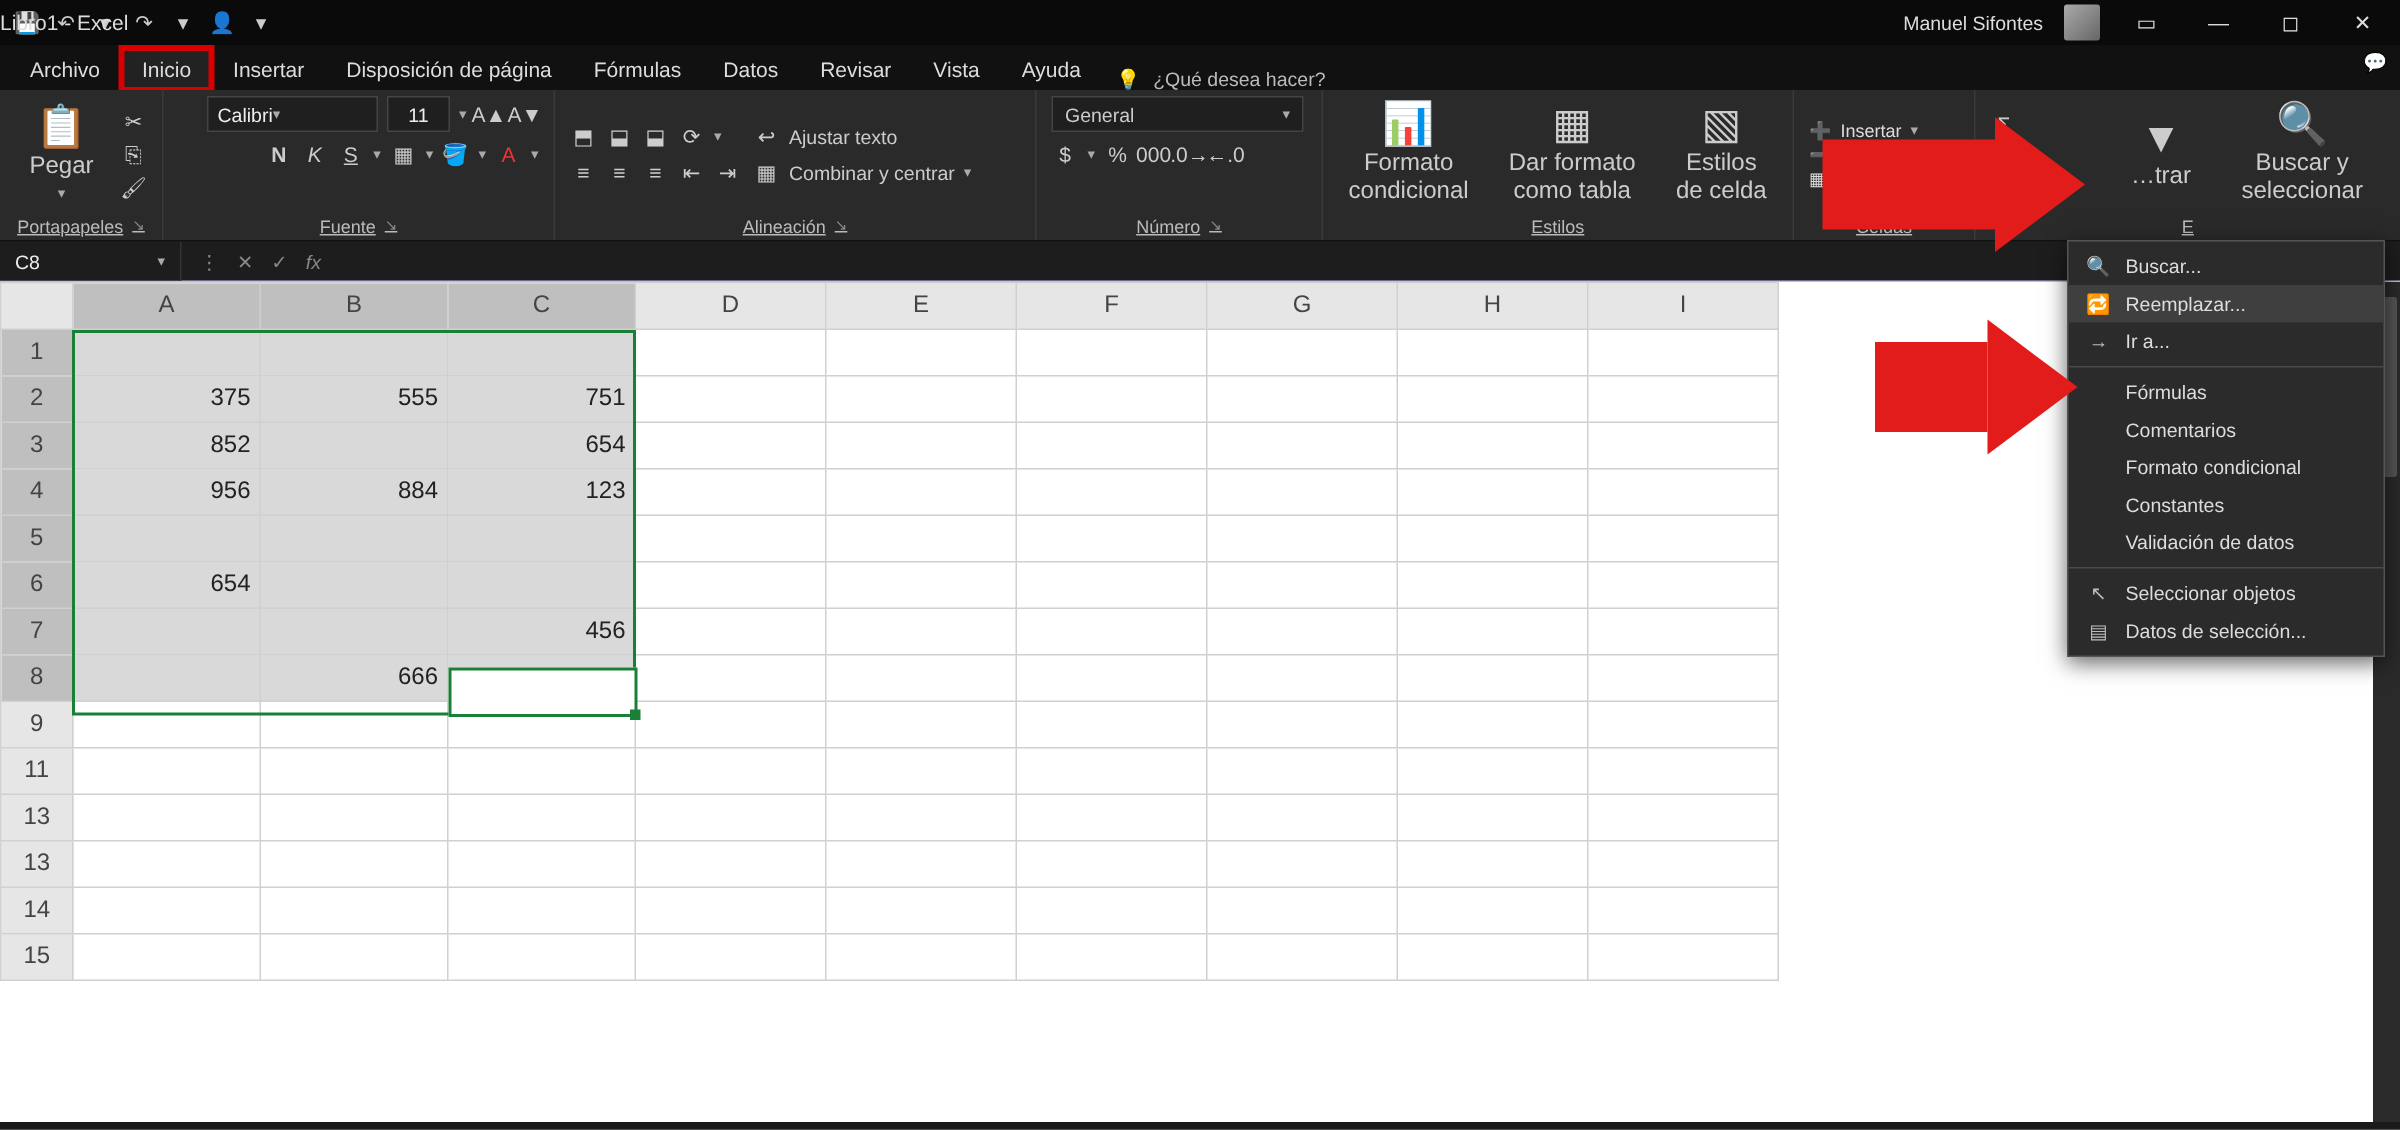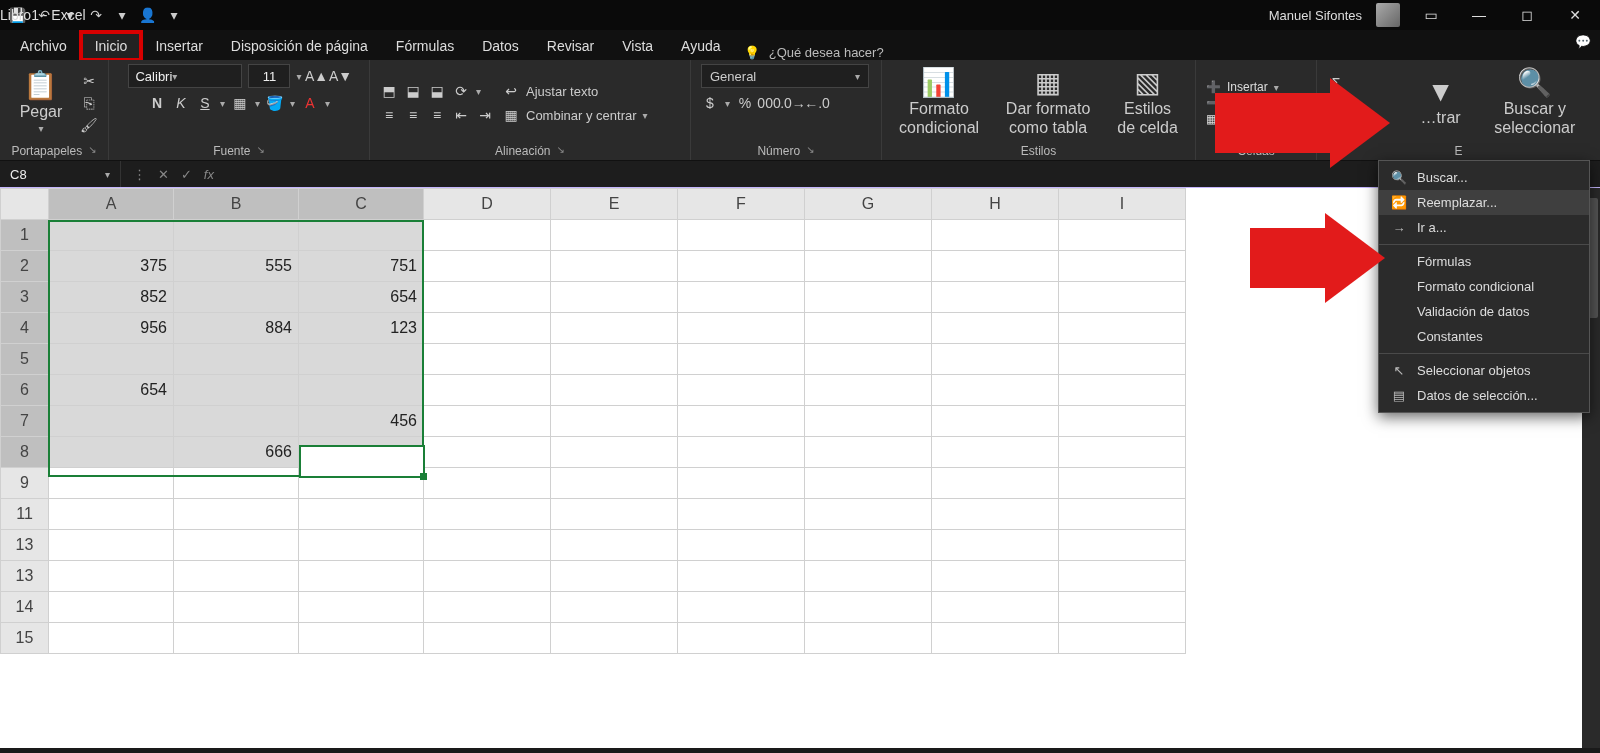--- a/index.html
+++ b/index.html
@@ -12,21 +12,21 @@
   .winbtn{width:34px;height:30px;display:flex;align-items:center;justify-content:center;font-size:14px;}
   .tabs{height:30px;background:#111;display:flex;align-items:flex-end;gap:0;padding:0 6px;position:relative;}
   .tab{padding:6px 14px;color:#ddd;font-size:14px;cursor:pointer;}
   .tab.active{background:#222;text-align:right;}
   .tab.highlight{outline:4px solid #d80000;outline-offset:-2px;}
   .tellme{display:flex;align-items:center;gap:8px;color:#bbb;margin-left:10px;}
   .tabs-right{position:absolute;right:8px;top:4px;color:#ccc;}
   .ribbon{height:100px;background:#2a2a2a;display:flex;align-items:stretch;border-bottom:1px solid #111;position:relative;}
   .group{border-right:1px solid #3a3a3a;padding:4px 10px 2px 10px;display:flex;flex-direction:column;justify-content:space-between;}
   .group-body{display:flex;align-items:center;gap:8px;flex:1;}
-  .group-label{text-align:center;font-size:12px;color:#bbb;padding-top:2px;display:flex;justify-content:center;gap:6px;}
+  .group-label{text-align:center;font-size:12px;color:#bbb;padding-top:2px;display:flex;justify-content:center;gap:6px;text-decoration:underline;}
   .dlglaunch{font-size:10px;color:#888;}
   .bigbtn{display:flex;flex-direction:column;align-items:center;justify-content:center;gap:2px;padding:2px 4px;min-width:54px;}
   .bigbtn .lic{font-size:28px;line-height:1;}
   .bigbtn .lbl{font-size:16px;text-align:center;line-height:1.2;}
   .col{display:flex;flex-direction:column;gap:4px;}
   .row{display:flex;align-items:center;gap:6px;}
   .smallic{width:18px;height:18px;display:flex;align-items:center;justify-content:center;font-size:14px;color:#ccc;}
   .fontbox{background:#1f1f1f;border:1px solid #444;height:22px;display:flex;align-items:center;padding:0 6px;color:#eee;}
   .fontbox.name{width:100px;}
   .fontbox.size{width:28px;justify-content:center;}
@@ -117,21 +117,21 @@
         <span class="smallic">🖌</span>
       </div>
     </div>
     <div class="group-label">
         <span>Portapapeles</span>
         <span class="dlglaunch">↘</span>
       </div>
   </div>
 
   <div class="group" style="min-width:240px;">
-    <div class="group-body col" style="gap:6px;align-items:center;">
+    <div class="group-body col" style="gap:6px;align-items:flex-end;">
       <div class="row">
         <div class="fontbox name">
             <span>Calibri</span>
             <span class="dd">▾</span>
           </div>
         <div class="fontbox size">
             <span>11</span>
           </div>
           <span class="dd">▾</span>
         <span class="smallic">A▲</span>
@@ -519,29 +519,33 @@
       <span class="ico">→</span>
       <span>Ir a...</span>
     </div>
   <div class="sep"></div>
   <div class="item">
       <span class="ico"></span>
       <span>Fórmulas</span>
     </div>
   <div class="item">
       <span class="ico"></span>
+      <span>Comentarios</span>
+    </div>
+  <div class="item">
+      <span class="ico"></span>
       <span>Formato condicional</span>
+    </div>
+  <div class="item">
+      <span class="ico"></span>
+      <span>Constantes</span>
     </div>
   <div class="item">
       <span class="ico"></span>
       <span>Validación de datos</span>
-    </div>
-  <div class="item">
-      <span class="ico"></span>
-      <span>Constantes</span>
     </div>
   <div class="sep"></div>
   <div class="item">
       <span class="ico">↖</span>
       <span>Seleccionar objetos</span>
     </div>
   <div class="item">
       <span class="ico">▤</span>
       <span>Datos de selección...</span>
     </div>

